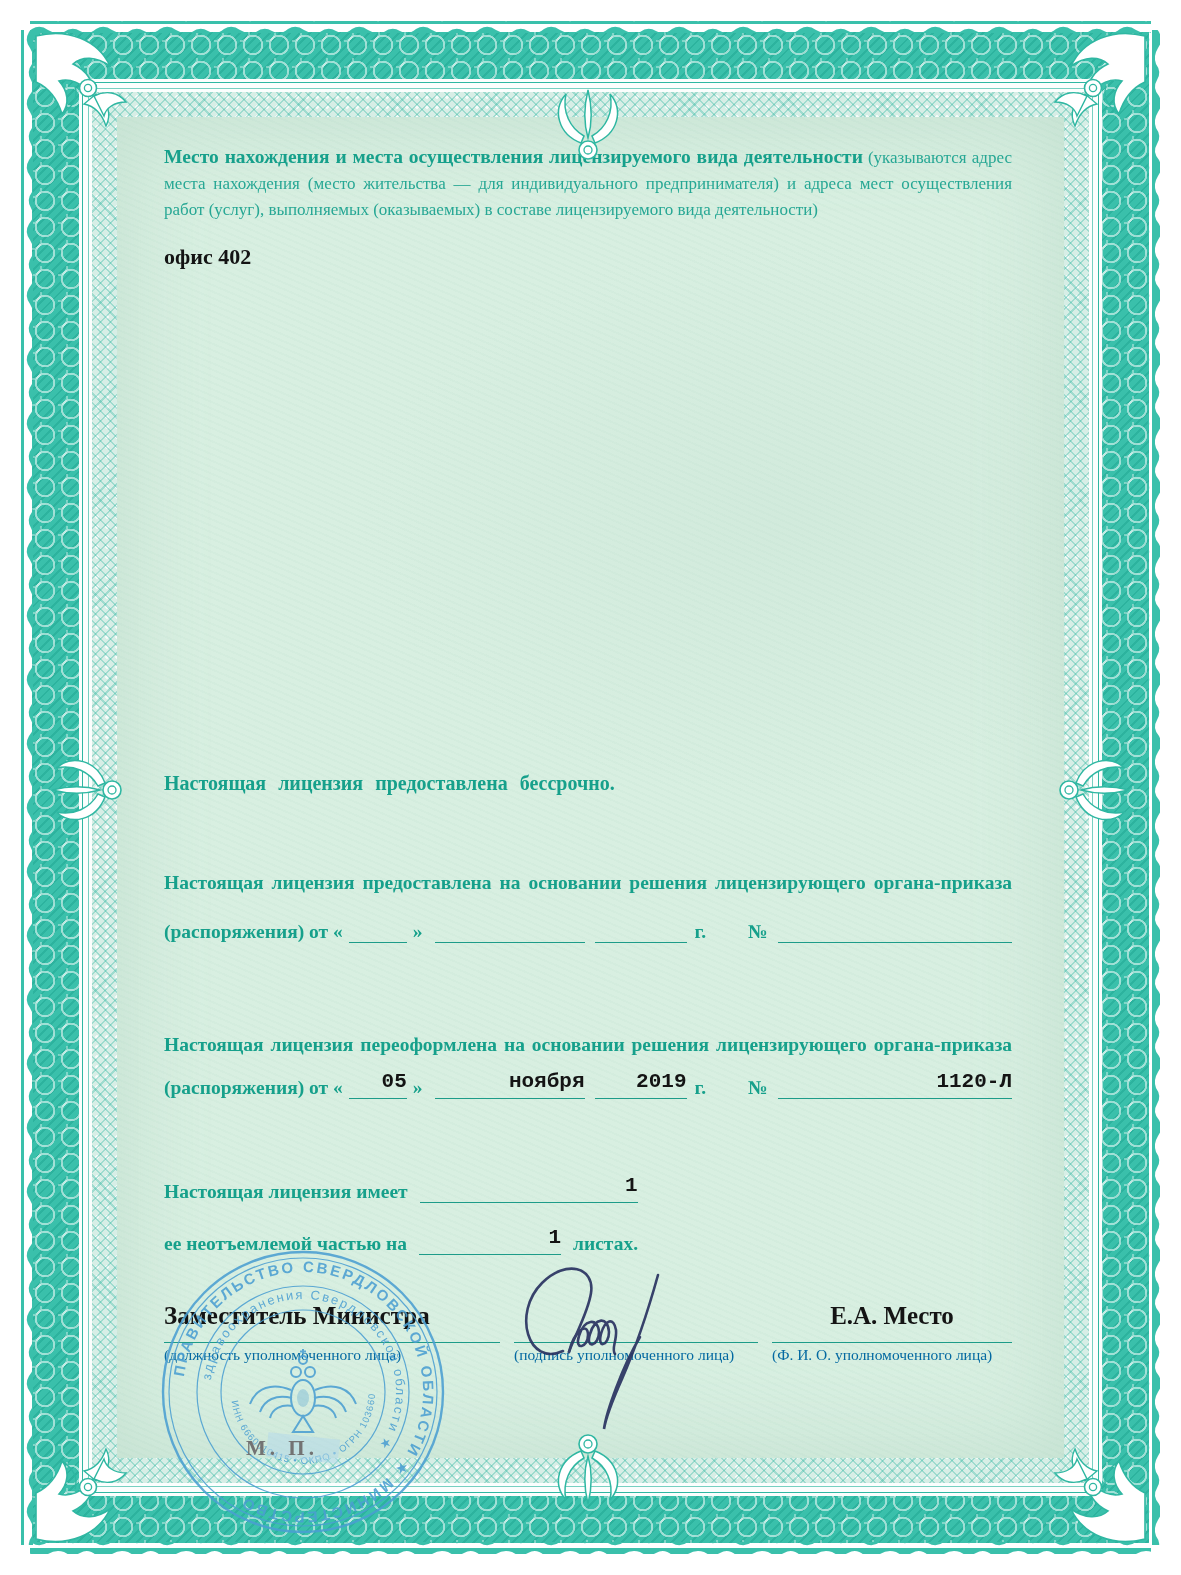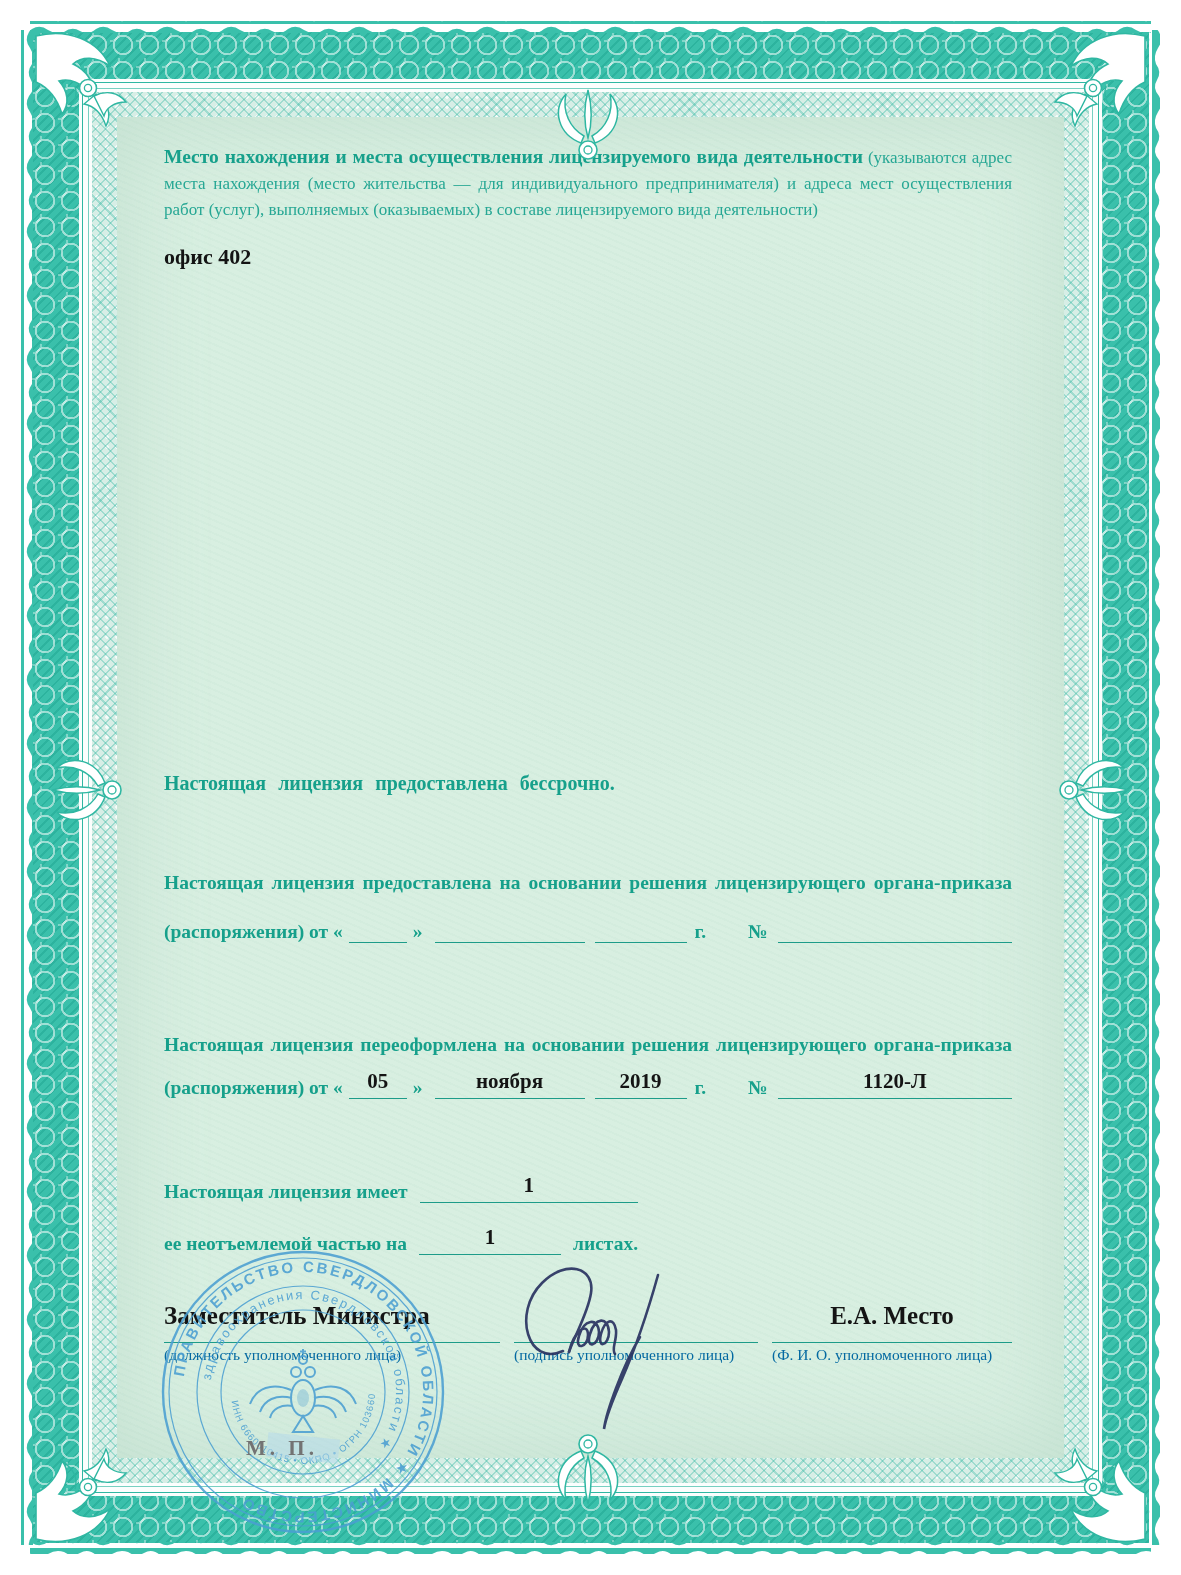--- a/index.html
+++ b/index.html
@@ -34,21 +34,21 @@
   .abs{position:absolute;}
   .content{left:164px;width:848px;}
   .hdr{top:144px;line-height:26px;text-align:justify;}
   .hdr .b{font-weight:bold;font-size:19.5px;color:#16a08b;}
   .hdr .n{font-size:17px;color:#26a794;}
   .addr{font-weight:bold;font-size:22px;color:#141414;line-height:30px;}
   .jlast{text-align:justify;text-align-last:justify;}
   .bodyline{font-weight:bold;font-size:19.5px;color:#16a08b;}
   .ws{word-spacing:7px;}
   .blankrow{display:flex;align-items:flex-end;font-weight:bold;font-size:19.5px;color:#16a08b;}
-  .blank{display:inline-block;border-bottom:1.7px solid #1d9c89;height:30px;line-height:27px;text-align:center;}
+  .blank{display:inline-block;border-bottom:1.7px solid #1d9c89;height:30px;line-height:27px;text-align:right;font-family:Liberation Mono, monospace;}
   .blank .val{font-weight:bold;font-size:21px;color:#141414;font-style:normal;}
   .t{white-space:nowrap;}
   .caption{font-size:15.5px;color:#0369a1;text-align:left;}
   .fname{font-weight:bold;font-size:25px;color:#141414;}
   .rule{border-bottom:1.6px solid #1d9c89;}
   .mp{font-weight:bold;font-size:21px;color:#737373;letter-spacing:4px;z-index:6;margin-top:40px;}
   .z2{z-index:2;} .z5{z-index:5;pointer-events:none;}
   svg text{font-family:"Liberation Sans","DejaVu Sans",sans-serif;}
 </style>
 </head>

